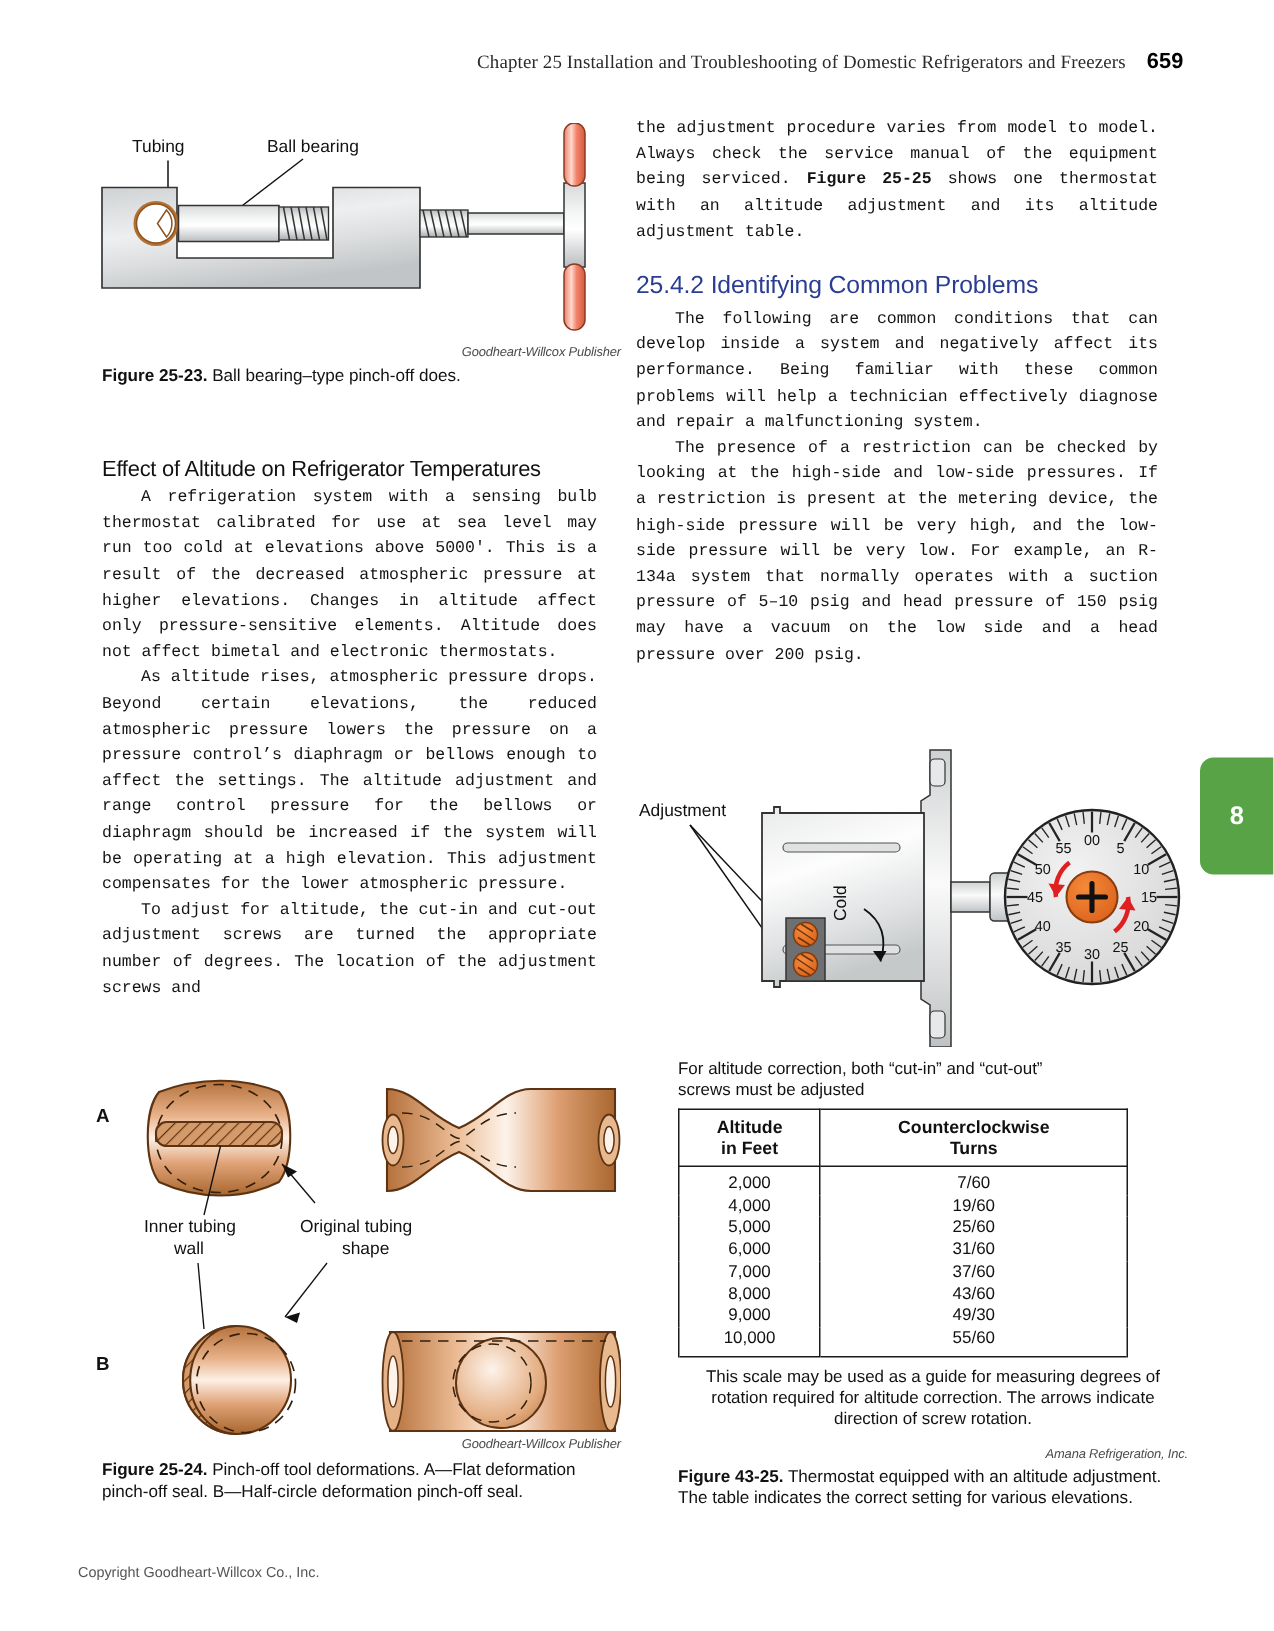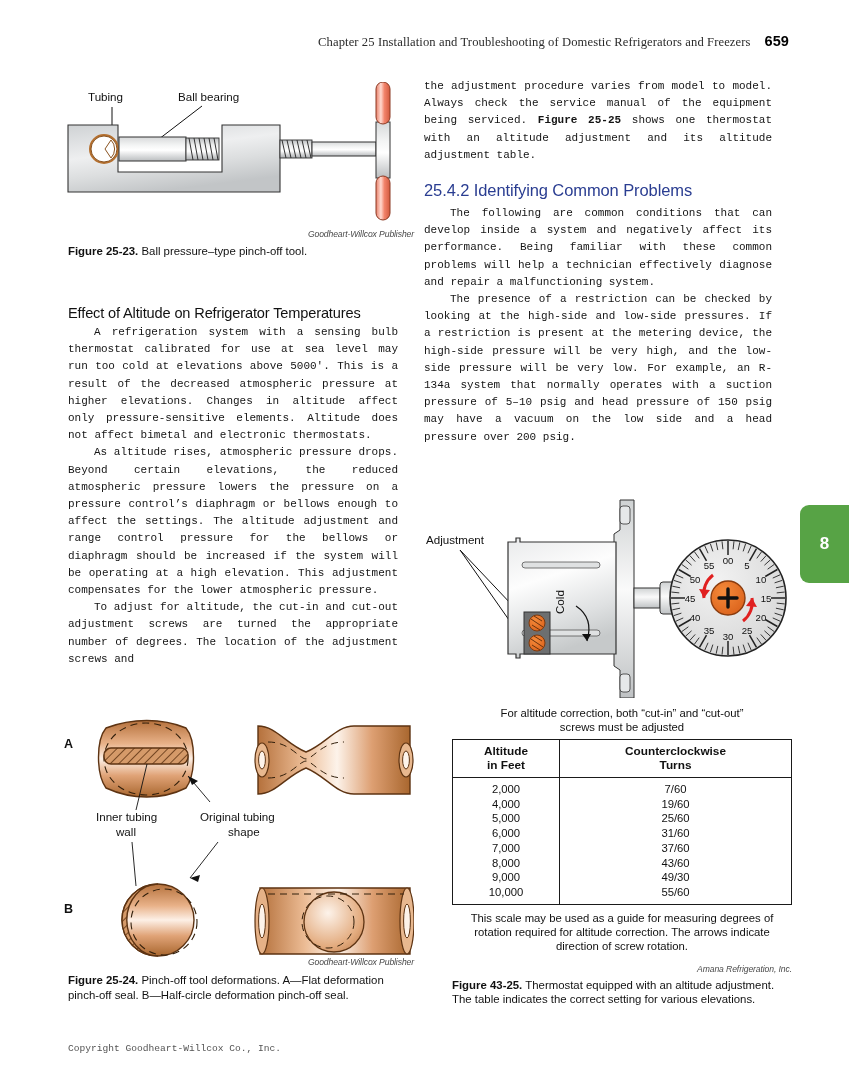--- a/index.html
+++ b/index.html
@@ -89,42 +89,42 @@
   .fig2523 { position: absolute; left: 62px; top: 82px; width: 350px; height: 150px; }
   .fig2523-credit { position: absolute; left: 62px; top: 229px; width: 352px; }
   .fig2523-cap { position: absolute; left: 68px; top: 244px; width: 340px; }
 
   
   .fig2524 { position: absolute; left: 62px; top: 718px; width: 352px; height: 250px; }
   .fig2524-credit { position: absolute; left: 62px; top: 957px; width: 352px; }
   .fig2524-cap { position: absolute; left: 68px; top: 973px; width: 336px; }
 
   .copyright {
-    position: absolute; left: 68px; top: 1043px;
-    font-family: Liberation Mono, monospace;
+    position: absolute; left: 52px; top: 1043px;
+    font-family: Liberation Sans, sans-serif;
     font-size: 9.6px;
     color: #555;
   }
 
   
   .fig2525-art { position: absolute; left: 424px; top: 498px; width: 380px; height: 200px; }
 
   
   .tbl-wrap { position: absolute; left: 452px; top: 706px; width: 340px; }
   .tbl-title {
     font-family: "Liberation Sans", sans-serif;
     font-size: 11.3px;
     line-height: 14px;
-    text-align: center;
+    text-align: left;
     color: #111;
     margin-bottom: 5px;
   }
   table.alt {
     border-collapse: collapse;
-    width: 340px;
+    width: 300px;
     background: #fff;
   }
   table.alt th, table.alt td {
     border: 1.6px solid #1a1a1a;
     font-family: "Liberation Sans", sans-serif;
     text-align: center;
     color: #111;
   }
   table.alt th {
     font-size: 11.8px;
@@ -257,21 +257,21 @@
       <g>
         <rect x="314" y="40" width="14" height="56" fill="url(#steel)" stroke="#333" stroke-width="1"></rect>
         <rect x="314" y="0" width="14" height="42" rx="7" fill="url(#redgrip)" stroke="#8c3a24" stroke-width="1"></rect>
         <rect x="314" y="94" width="14" height="44" rx="7" fill="url(#redgrip)" stroke="#8c3a24" stroke-width="1"></rect>
       </g>
     </svg>
   </div>
   <div class="credit fig2523-credit">Goodheart-Willcox Publisher</div>
   <div class="caption fig2523-cap">
     <b>Figure 25-23.</b>
-    <span>Ball pressure–type pinch-off tool.</span>
+    <span>Ball bearing–type pinch-off does.</span>
   </div>
 
   <div class="col-left" style="top:305px;">
     <h3 class="subhead">Effect of Altitude on Refrigerator Temperatures</h3>
     <p class="body">A refrigeration system with a sensing bulb thermostat calibrated for use at sea level may run too cold at elevations above 5000′. This is a result of the decreased atmospheric pressure at higher elevations. Changes in altitude affect only pressure-sensitive elements. Altitude does not affect bimetal and electronic thermostats.</p>
     <p class="body">As altitude rises, atmospheric pressure drops. Beyond certain elevations, the reduced atmospheric pressure lowers the pressure on a pressure control’s diaphragm or bellows enough to affect the settings. The altitude adjustment and range control pressure for the bellows or diaphragm should be increased if the system will be operating at a high elevation. This adjustment compensates for the lower atmospheric pressure.</p>
     <p class="body">To adjust for altitude, the cut-in and cut-out adjustment screws are turned the appropriate number of degrees. The location of the adjustment screws and</p>
   </div>
 
   <div class="col-right">

